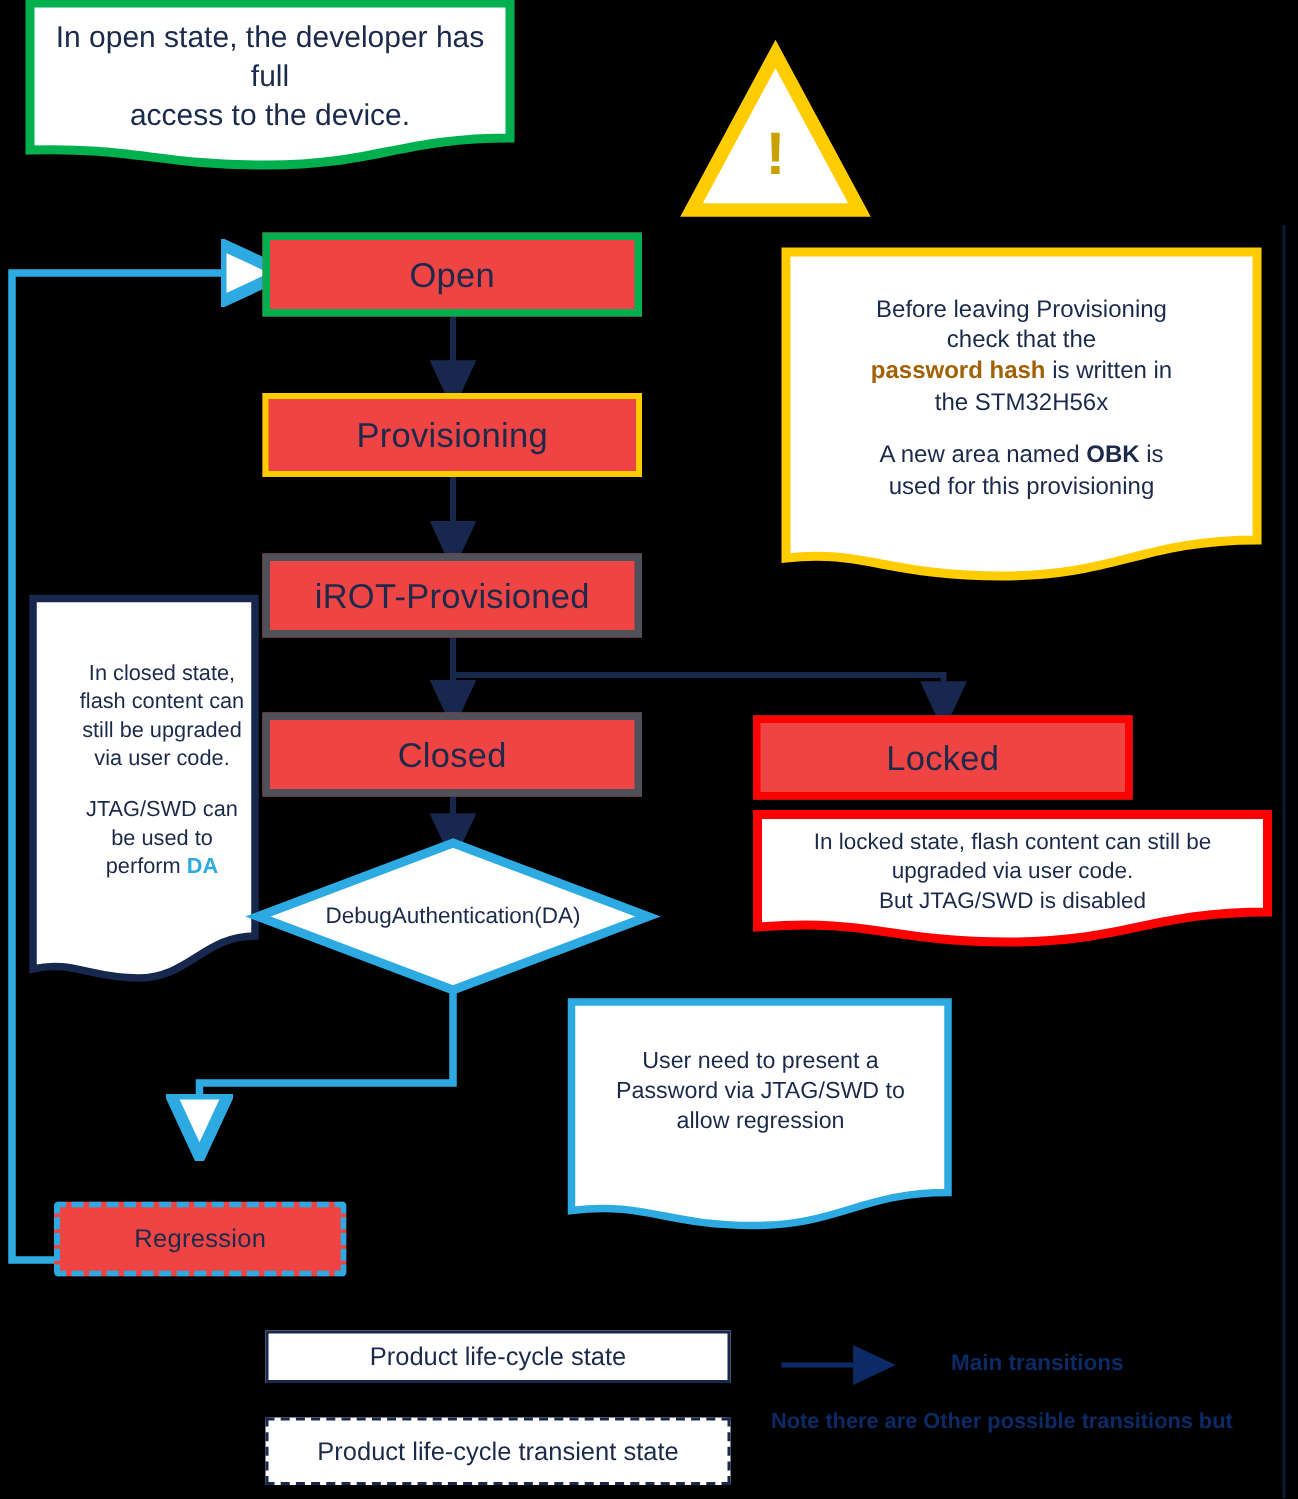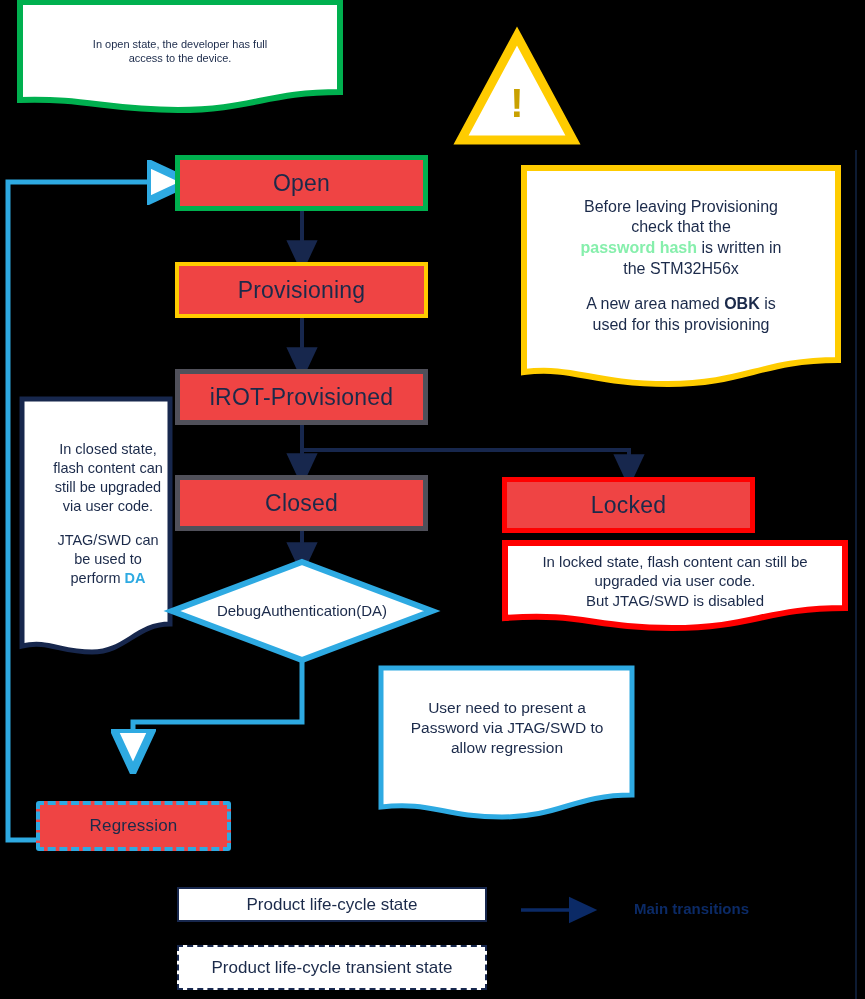--- a/index.html
+++ b/index.html
@@ -11,21 +11,21 @@
         display:flex;align-items:center;justify-content:center;text-align:center;
         color:#1b2a4a;}
   .statebox{font-size:23px;letter-spacing:0.2px;}
   .calloutText{position:absolute;box-sizing:border-box;display:flex;
         align-items:center;justify-content:center;text-align:center;
         color:#1b2a4a;line-height:1.30;}
   .legendbox{position:absolute;box-sizing:border-box;background:#fff;
         display:flex;align-items:center;justify-content:center;
         color:#1b2a4a;font-size:17px;}
   .legtext{position:absolute;color:#0b2a66;font-weight:bold;}
-  b.hl{color:#86efac;}
+  b.hl{color:#a16207;}
   b.nv{color:#1b2a4a;}
   span.da{color:#2eaae2;font-weight:bold;}
 </style>
 </head>
 <body>
 
 <div id="stage">
 
   <svg id="svgroot" viewBox="0 0 865 999">
     <defs>
@@ -97,21 +97,21 @@
               border-radius:3px;font-size:17px;margin-top:48px;">
     <span>Regression</span>
   </div>
 
   <div class="calloutText" style="left:212px;top:571px;width:180px;height:80px;font-size:15px;flex-direction:row;">
     <span>Debug</span>
     <span>Authentication</span>
     <span>(DA)</span>
   </div>
 
-  <div class="calloutText" style="left:32px;top:14px;width:296px;height:74px;font-size:11px;flex-direction:column;">
+  <div class="calloutText" style="left:32px;top:14px;width:296px;height:74px;font-size:20px;flex-direction:column;">
     <span>In open state, the developer has full</span>
     <span>access to the device.</span>
   </div>
 
   <div class="calloutText" style="left:532px;top:182px;width:298px;height:168px;font-size:16px;flex-direction:column;">
     <span>Before leaving  Provisioning</span>
     <span>check that the</span>
     <span><b class="hl">password hash</b><span> is written  in</span></span>
     <span>the STM32H56x</span>
     <span style="height:14px;"></span>
@@ -153,15 +153,16 @@
 
   <div class="legendbox" style="left:177px;top:945px;width:310px;height:45px;border:2px dashed #17274d;">
     <span>Product life-cycle transient state</span>
   </div>
 
   <div class="legtext" style="left:634px;top:900px;font-size:15px;">
     <span>Main transitions</span>
   </div>
 
   <div class="legtext" style="left:514px;top:938px;font-size:14.5px;line-height:1.45;width:345px;">
+    <div>Note there are Other possible  transitions but</div>
   </div>
 
 </div>
 
 </body></html>

